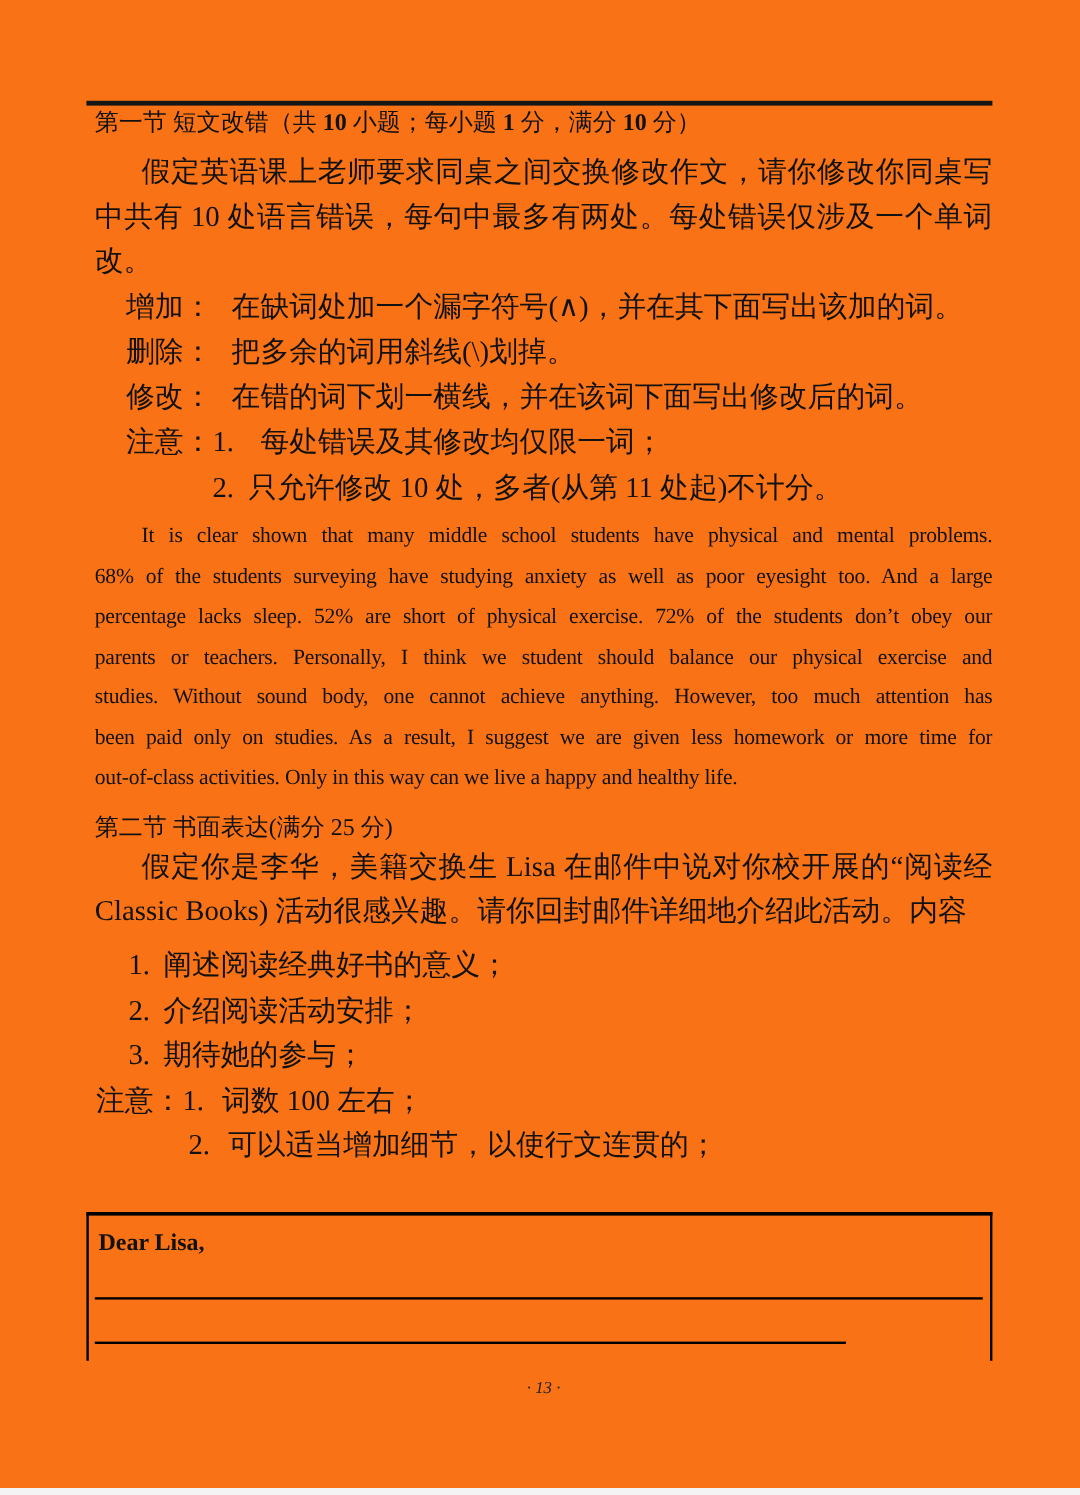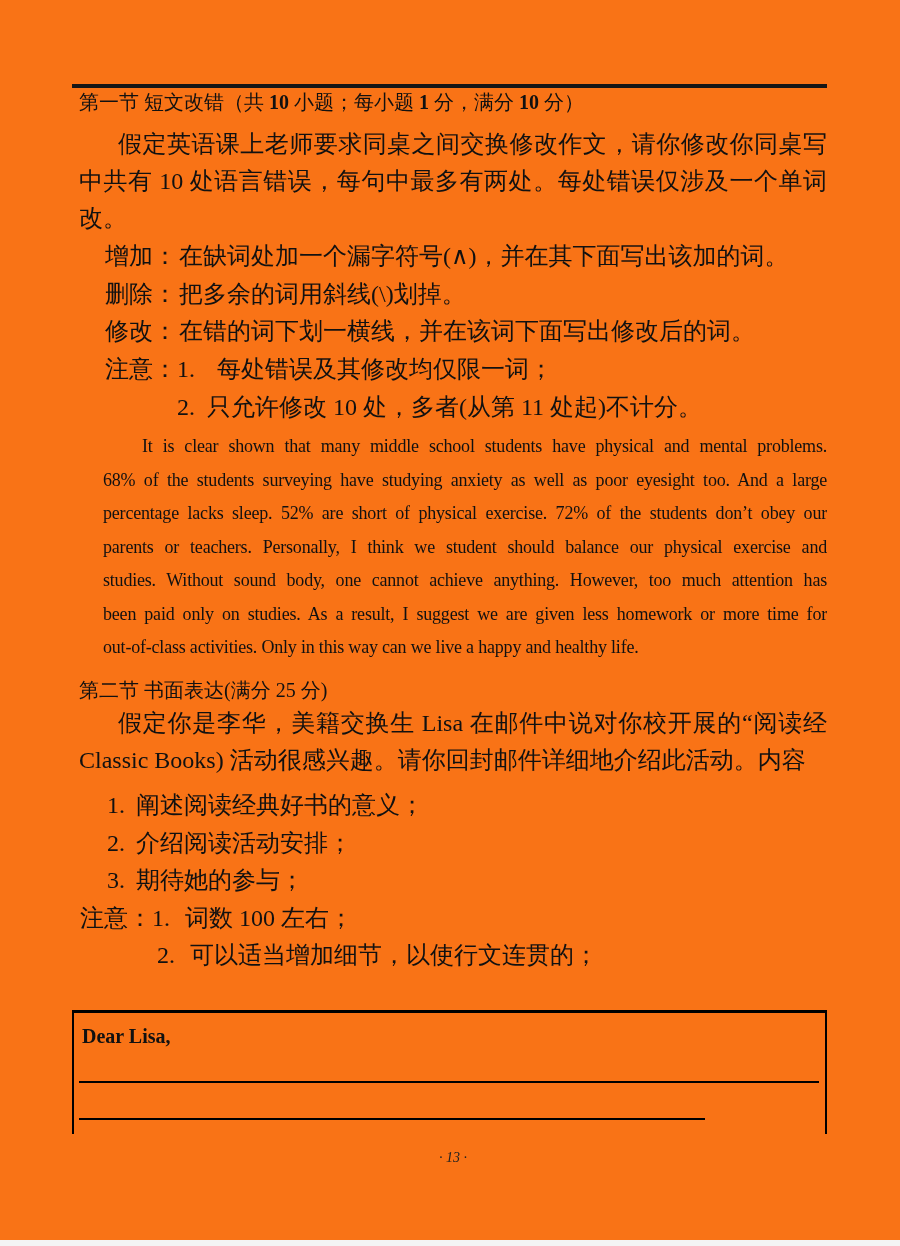--- a/index.html
+++ b/index.html
@@ -7,22 +7,22 @@
         font-family:"Liberation Serif","DejaVu Sans",serif;overflow:hidden;padding-left:36px;}
   .abs{position:absolute;left:79px;width:748px;}
   .rule-top{position:absolute;left:72px;top:84px;width:755px;height:4px;background:#161616;}
   .h1{font-size:20px;line-height:26px;white-space:nowrap;}
   .h1 b{font-weight:bold;}
   .cn{font-size:24px;line-height:37px;}
   .cnline{height:37px;overflow:hidden;}
   .jl{text-align:justify;text-align-last:justify;}
   .ind{padding-left:39px;}
   .en{font-size:18px;letter-spacing:-0.2px;line-height:33.5px;}
-  .enl{height:33.5px;overflow:hidden;margin-left:24px;}
-  .lbl{margin-right:2px;}
+  .enl{height:33.5px;overflow:hidden;}
+  .lbl{margin-right:16px;}
   .numw40{display:inline-block;width:40px;}
   .numw33{display:inline-block;width:33px;}
   .numw30{display:inline-block;width:30px;}
   .numw29{display:inline-block;width:29px;}
   .ansbox{position:absolute;left:72px;top:1010px;width:751px;height:121px;
           border:2px solid #000;border-top-width:3px;border-bottom:none;}
   .salut{position:absolute;top:12px;left:8px;font-size:20px;font-weight:bold;}
   .wline{position:absolute;border-top:2px solid #000;height:0;}
   .wline1{top:68px;left:5px;width:740px;}
   .wline2{top:105px;left:5px;width:626px;}

